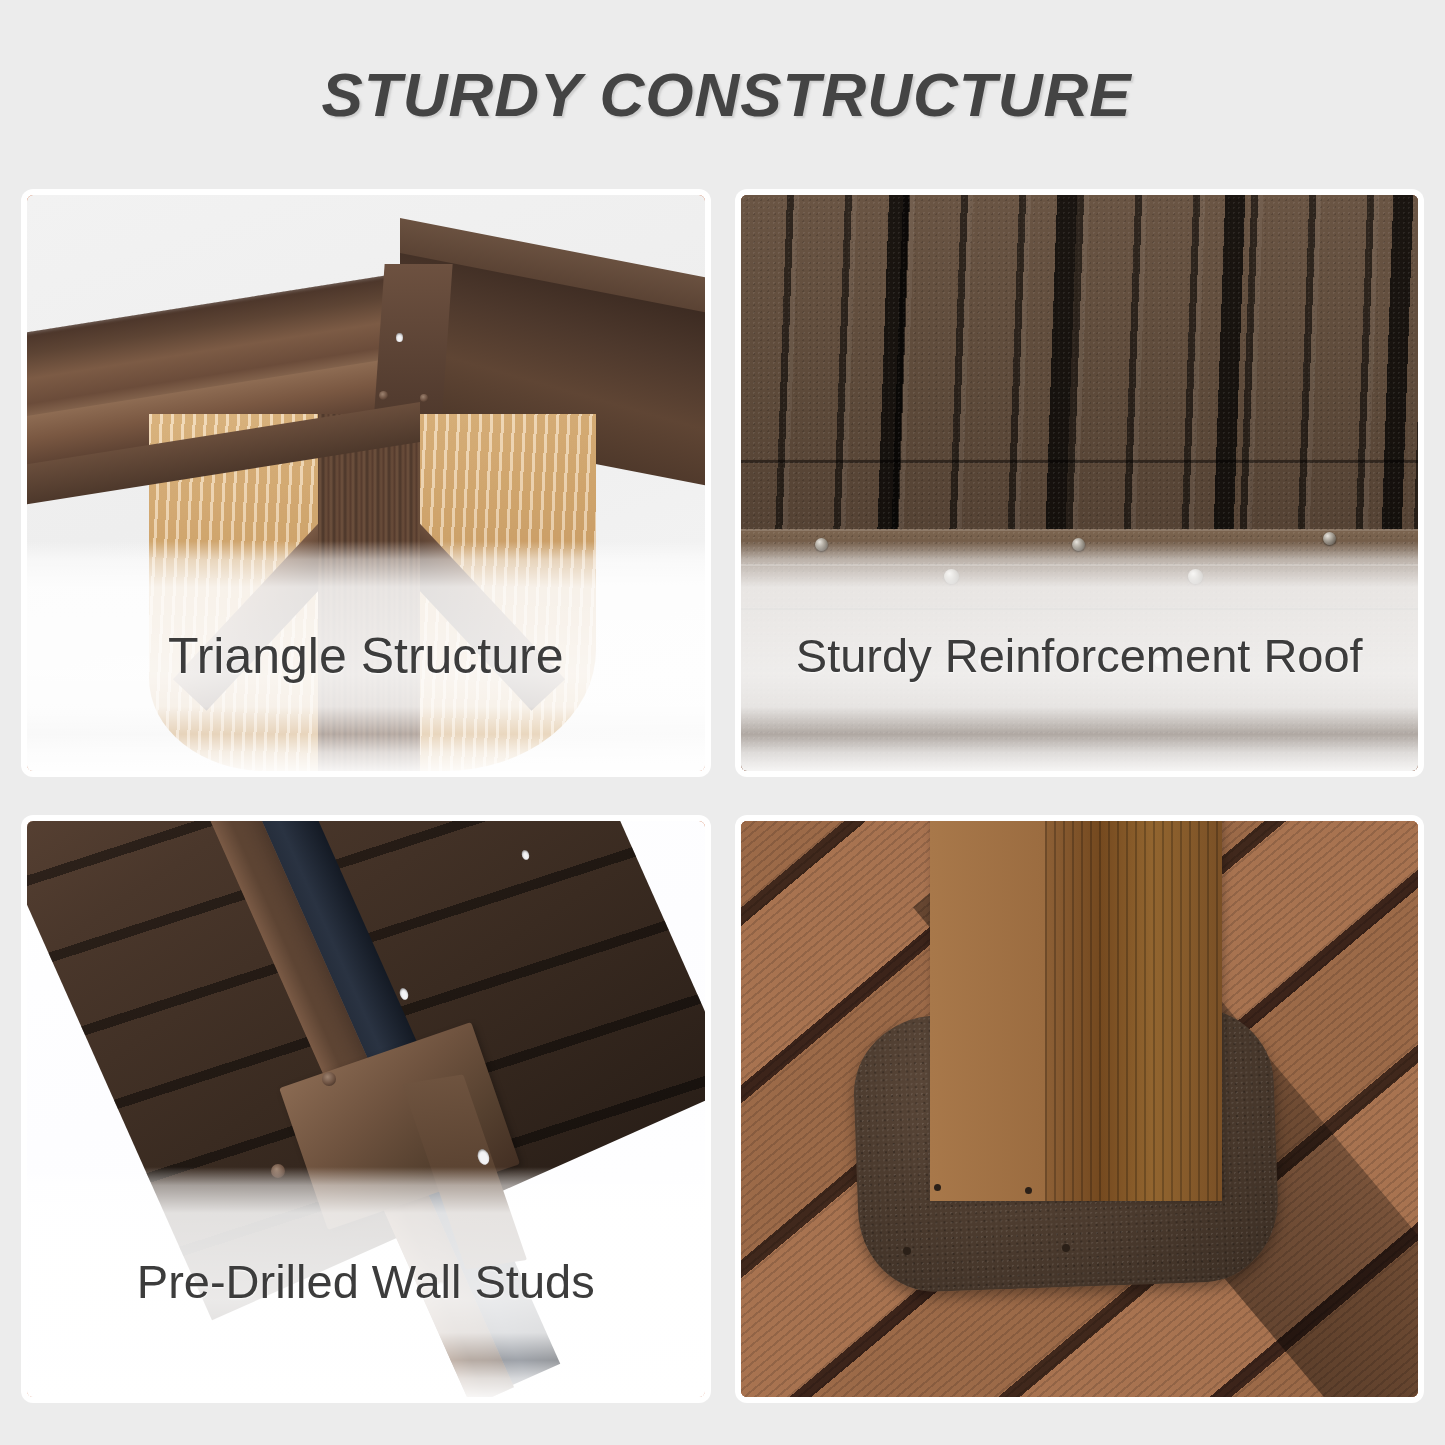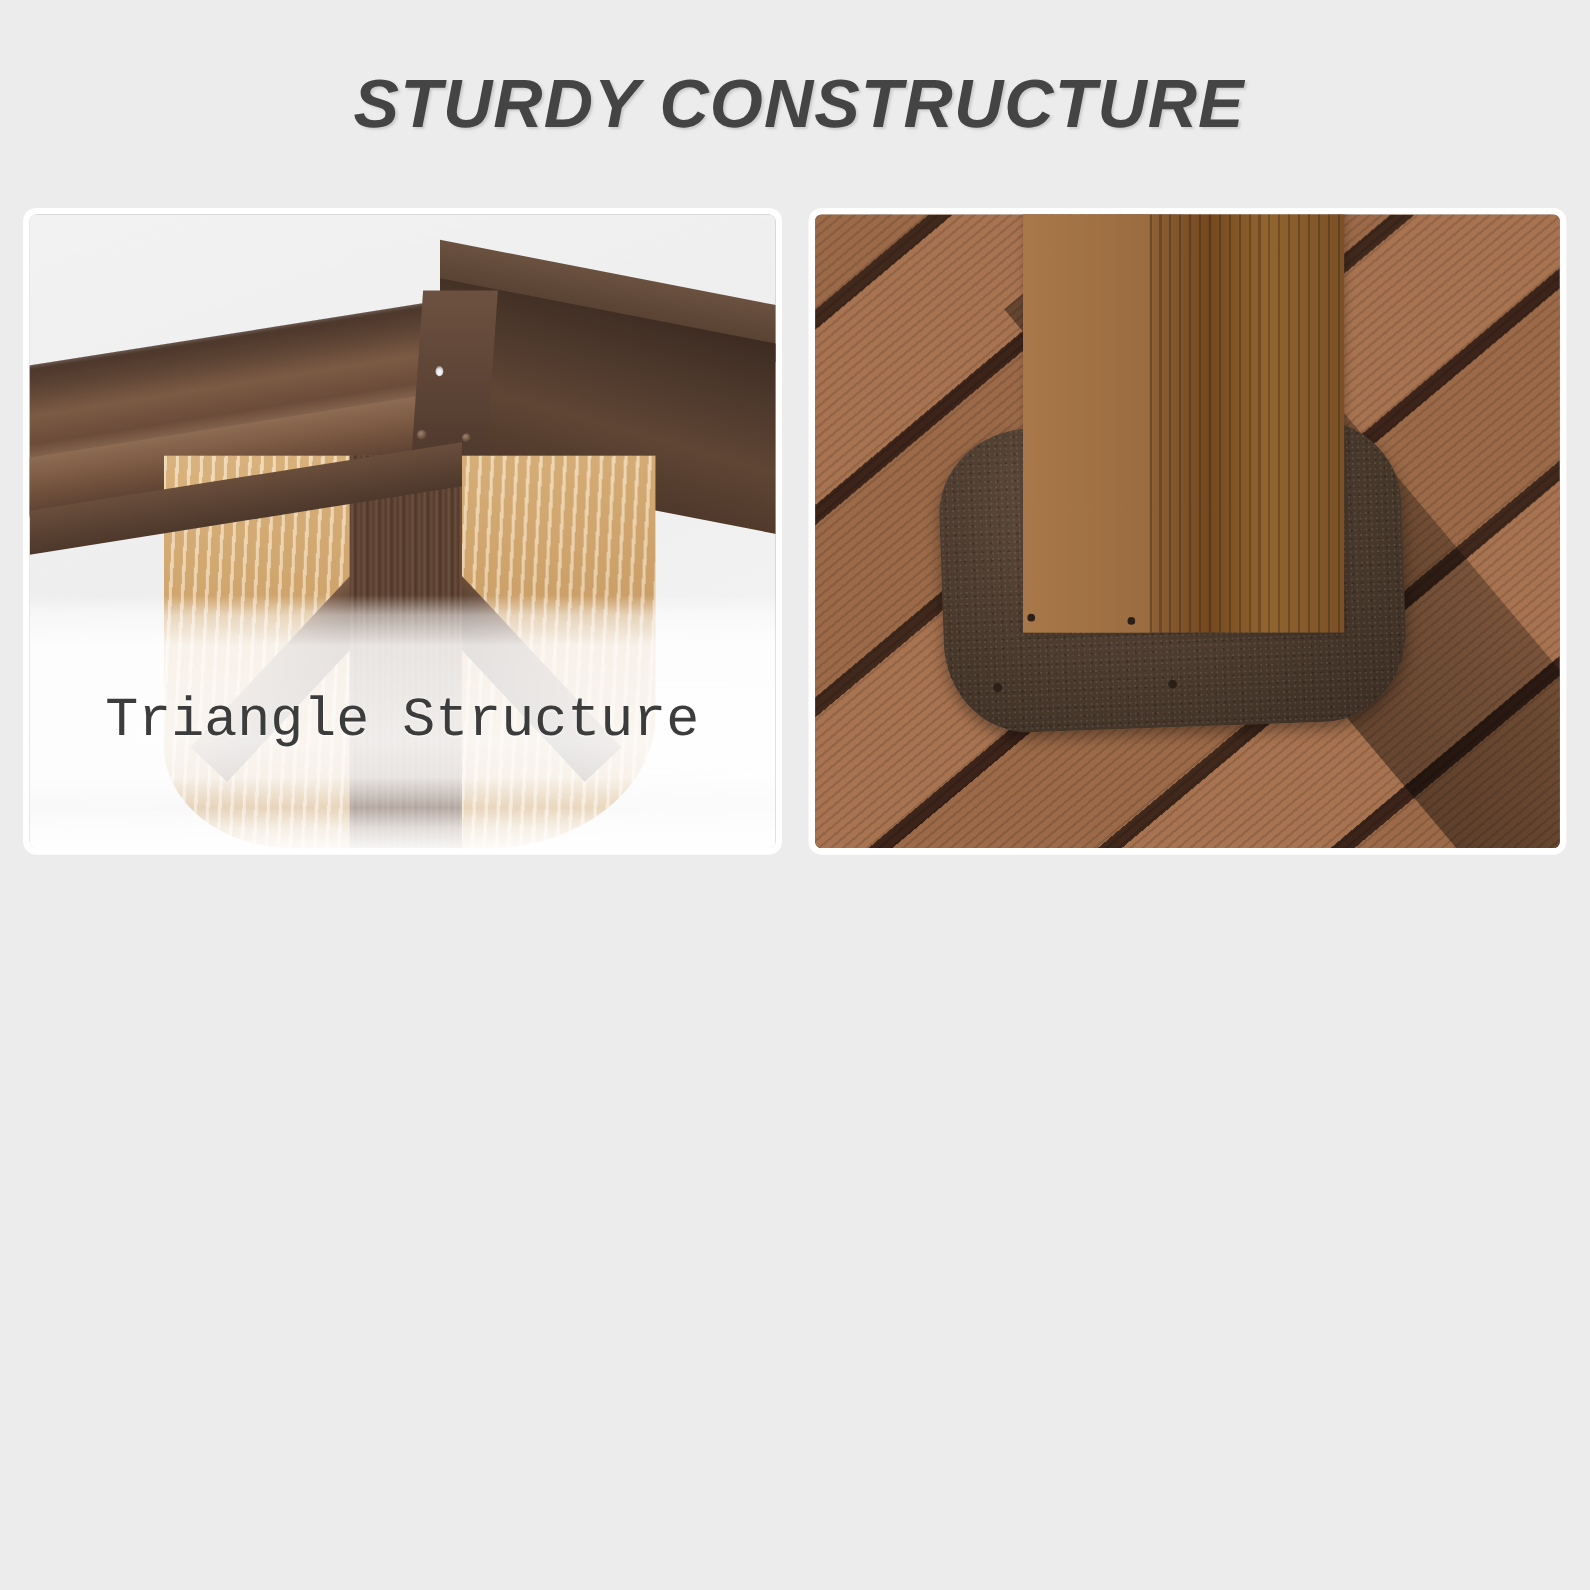--- a/index.html
+++ b/index.html
@@ -32,27 +32,26 @@
   .grid{
     position:absolute;left:22px;top:190px;
     width:1401px;height:1212px;
     display:grid;
     grid-template-columns:1fr 1fr;
     grid-template-rows:1fr 1fr;
     gap:40px 26px;
   }
   .panel{
     position:relative;
-    background:#a3a3a3;
+    background:#c2410c;
     border:5px solid #ffffff;
     border-radius:11px;
     overflow:hidden;
     box-sizing:border-box;
     box-shadow:0 0 0 1px rgba(255,255,255,1);
-    font-family:Liberation Mono, monospace;
   }
   .photo{
     position:absolute;inset:0;
     overflow:hidden;
   }
 
   
   .caption{
     position:absolute;left:0;right:0;bottom:0;
     height:40%;
@@ -316,21 +315,62 @@
         <div class="p1-beam"></div>
         <span class="screw" style="left:52%;top:34%;width:9px;height:9px;"></span>
         <span class="screw" style="left:58%;top:34.5%;width:8px;height:8px;"></span>
         <span class="hole" style="left:54.5%;top:24%;width:7px;height:9px;"></span>
       </div>
       <div class="caption">
         <span class="caption-text">Triangle Structure</span>
       </div>
     </div>
 
-
+    <div class="panel">
+      <div class="photo">
+        <div class="p2-bg"></div>
+        <div class="p2-ribs"></div>
+        <div class="p2-seam"></div>
+        <div class="p2-beam"></div>
+        <div class="p2-line" style="top:64%;"></div>
+        <div class="p2-beam2"></div>
+        <div class="p2-noise"></div>
+        <span class="bolt" style="left:11%;top:59.5%;width:13px;height:13px;"></span>
+        <span class="bolt" style="left:49%;top:59.5%;width:13px;height:13px;"></span>
+        <span class="bolt" style="left:86%;top:58.5%;width:13px;height:13px;"></span>
+        <span class="bolt" style="left:30%;top:65%;width:15px;height:15px;"></span>
+        <span class="bolt" style="left:66%;top:65%;width:15px;height:15px;"></span>
+        <span class="bolt" style="left:35%;top:80%;width:12px;height:12px;"></span>
+        <span class="bolt" style="left:61%;top:80%;width:12px;height:12px;"></span>
+      </div>
+      <div class="caption">
+        <span class="caption-text small">Sturdy Reinforcement Roof</span>
+      </div>
+    </div>
+
+    <div class="panel">
+      <div class="photo">
+        <div class="p3-bg"></div>
+        <div class="p3-roof"></div>
+        <div class="p3-roofrib"></div>
+        <div class="p3-dark"></div>
+        <div class="p3-rail"></div>
+        <div class="p3-bracket"></div>
+        <div class="p3-flange"></div>
+        <span class="hole" style="left:66.5%;top:57%;width:11px;height:16px;transform:rotate(-19deg);"></span>
+        <span class="hole" style="left:60.5%;top:80%;width:11px;height:16px;transform:rotate(-19deg);"></span>
+        <span class="hole" style="left:55%;top:29%;width:8px;height:12px;transform:rotate(-19deg);"></span>
+        <span class="hole" style="left:73%;top:5%;width:7px;height:10px;transform:rotate(-19deg);"></span>
+        <span class="screw" style="left:43.5%;top:43.5%;width:14px;height:14px;"></span>
+        <span class="screw" style="left:36%;top:59.5%;width:14px;height:14px;"></span>
+      </div>
+      <div class="caption">
+        <span class="caption-text small">Pre-Drilled Wall Studs</span>
+      </div>
+    </div>
 
     <div class="panel">
       <div class="photo">
         <div class="p4-bg"></div>
         <div class="p4-shadowband"></div>
         <div class="p4-plate">
           <div class="p4-plate-tex"></div>
         </div>
         <div class="p4-post"></div>
         <div class="p4-postface"></div>

